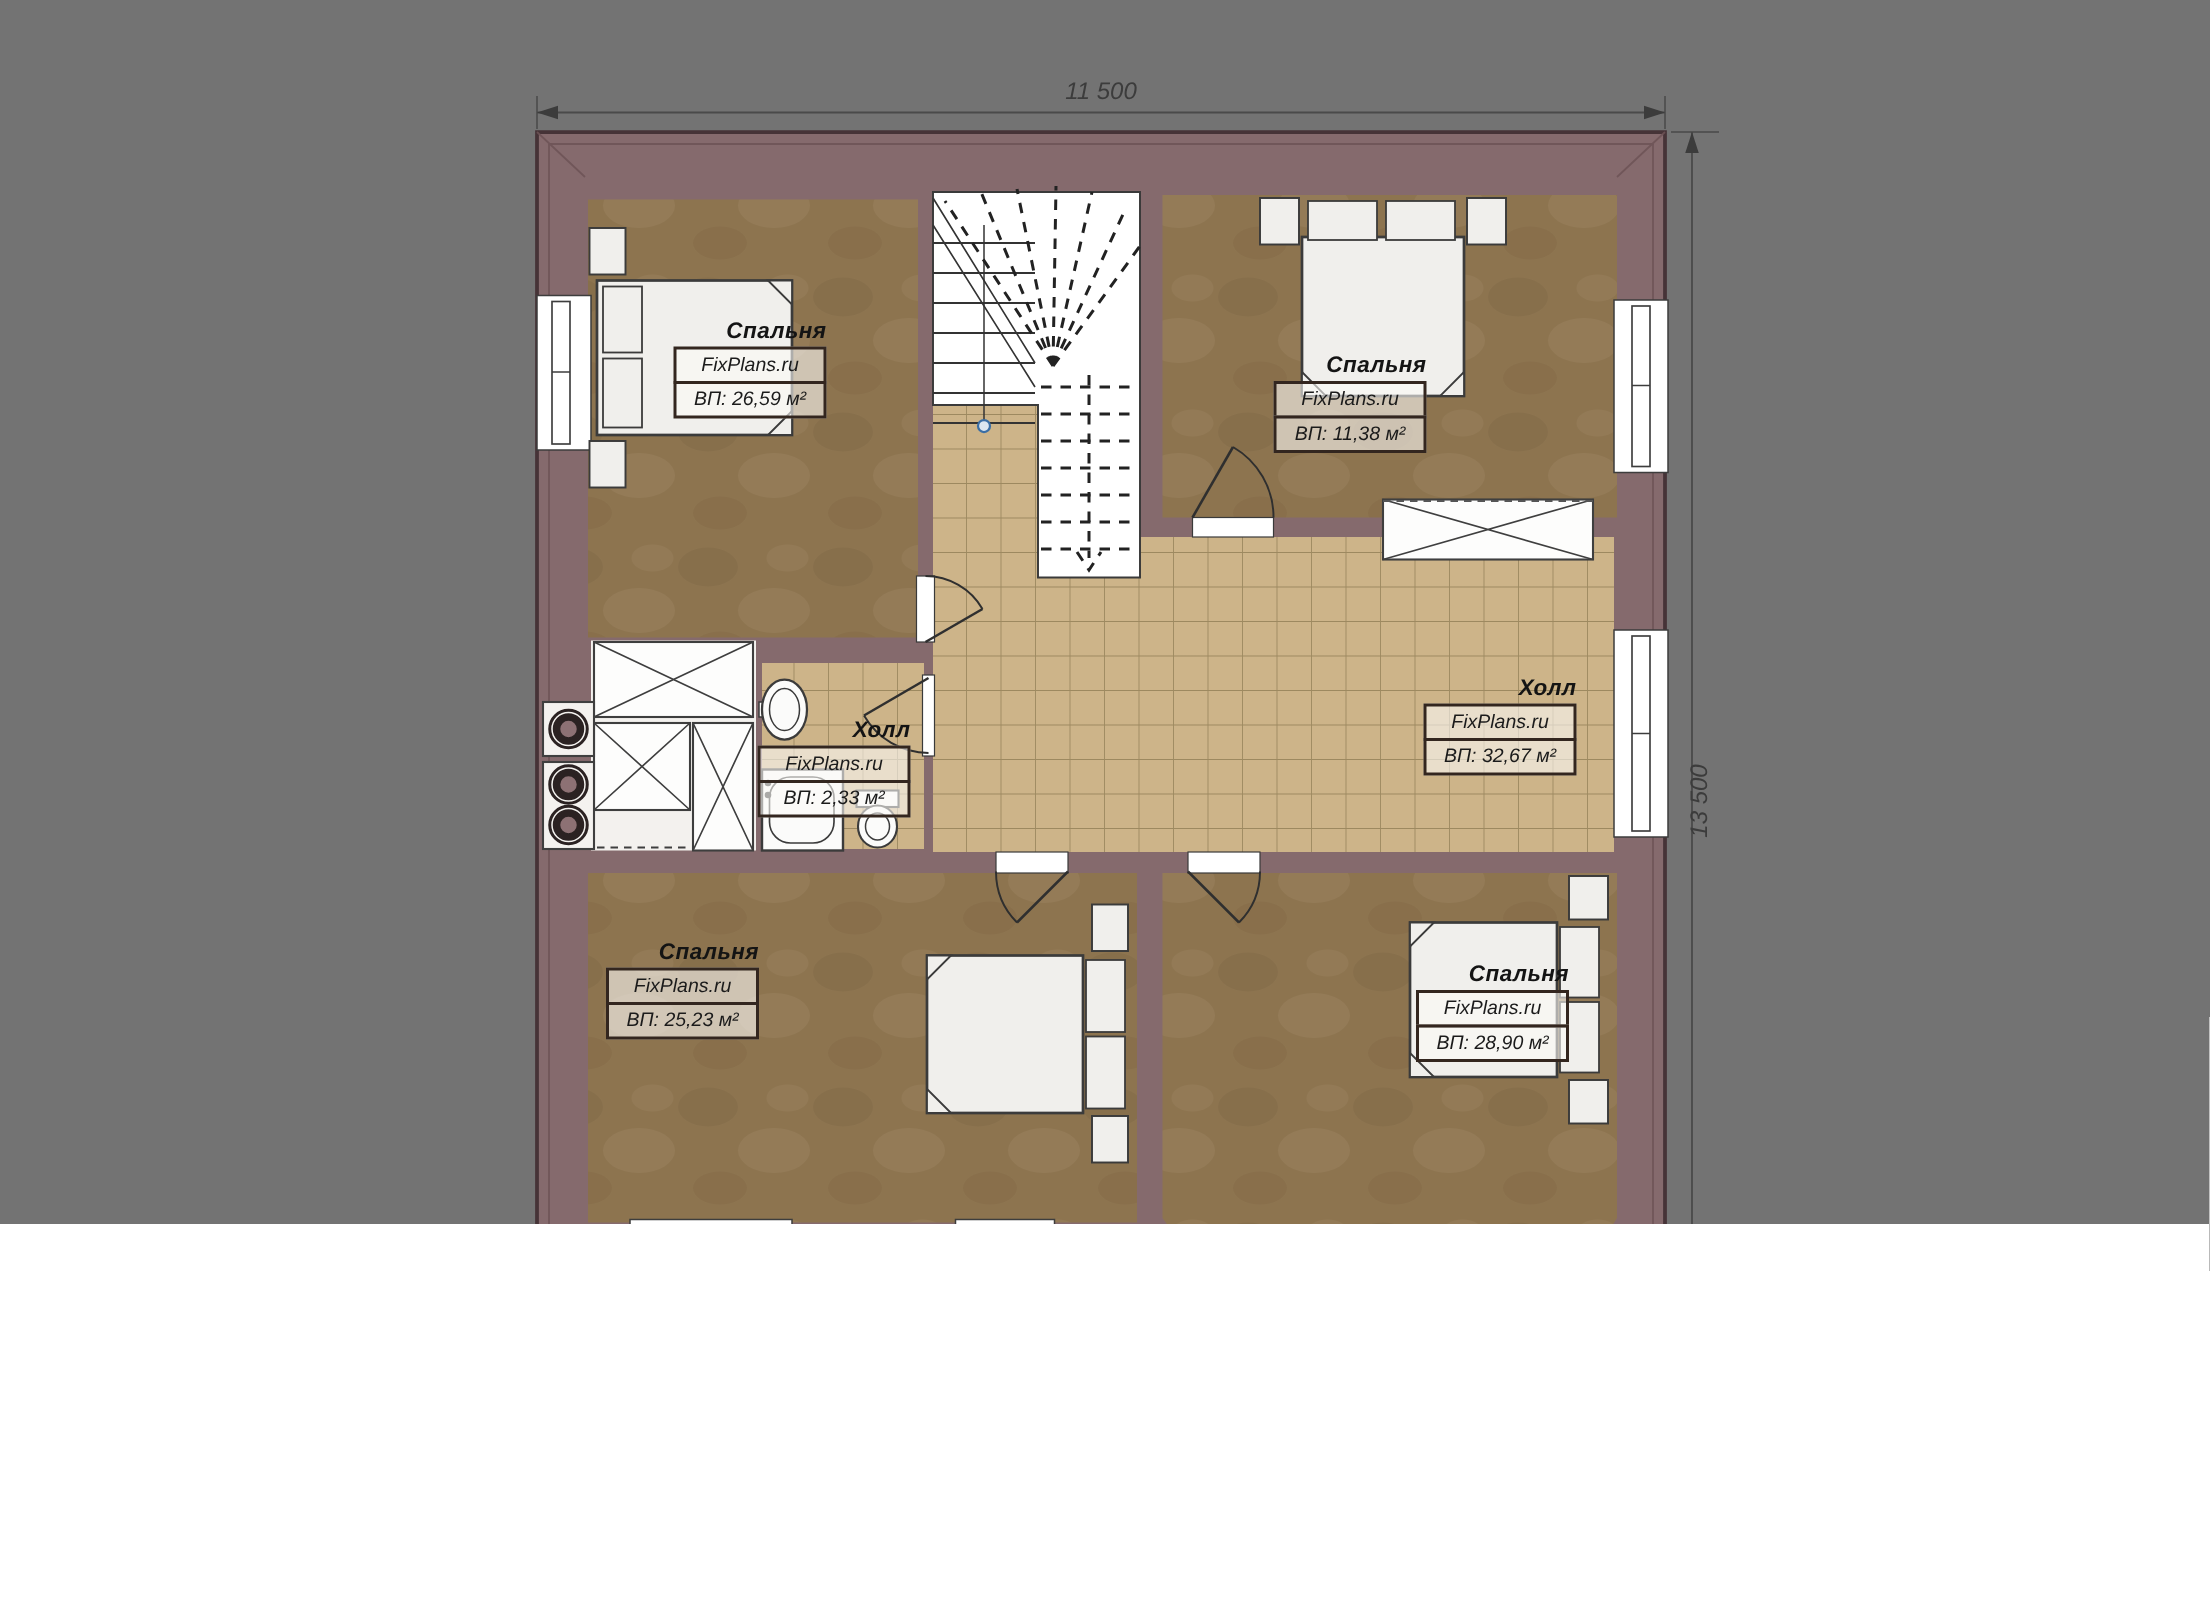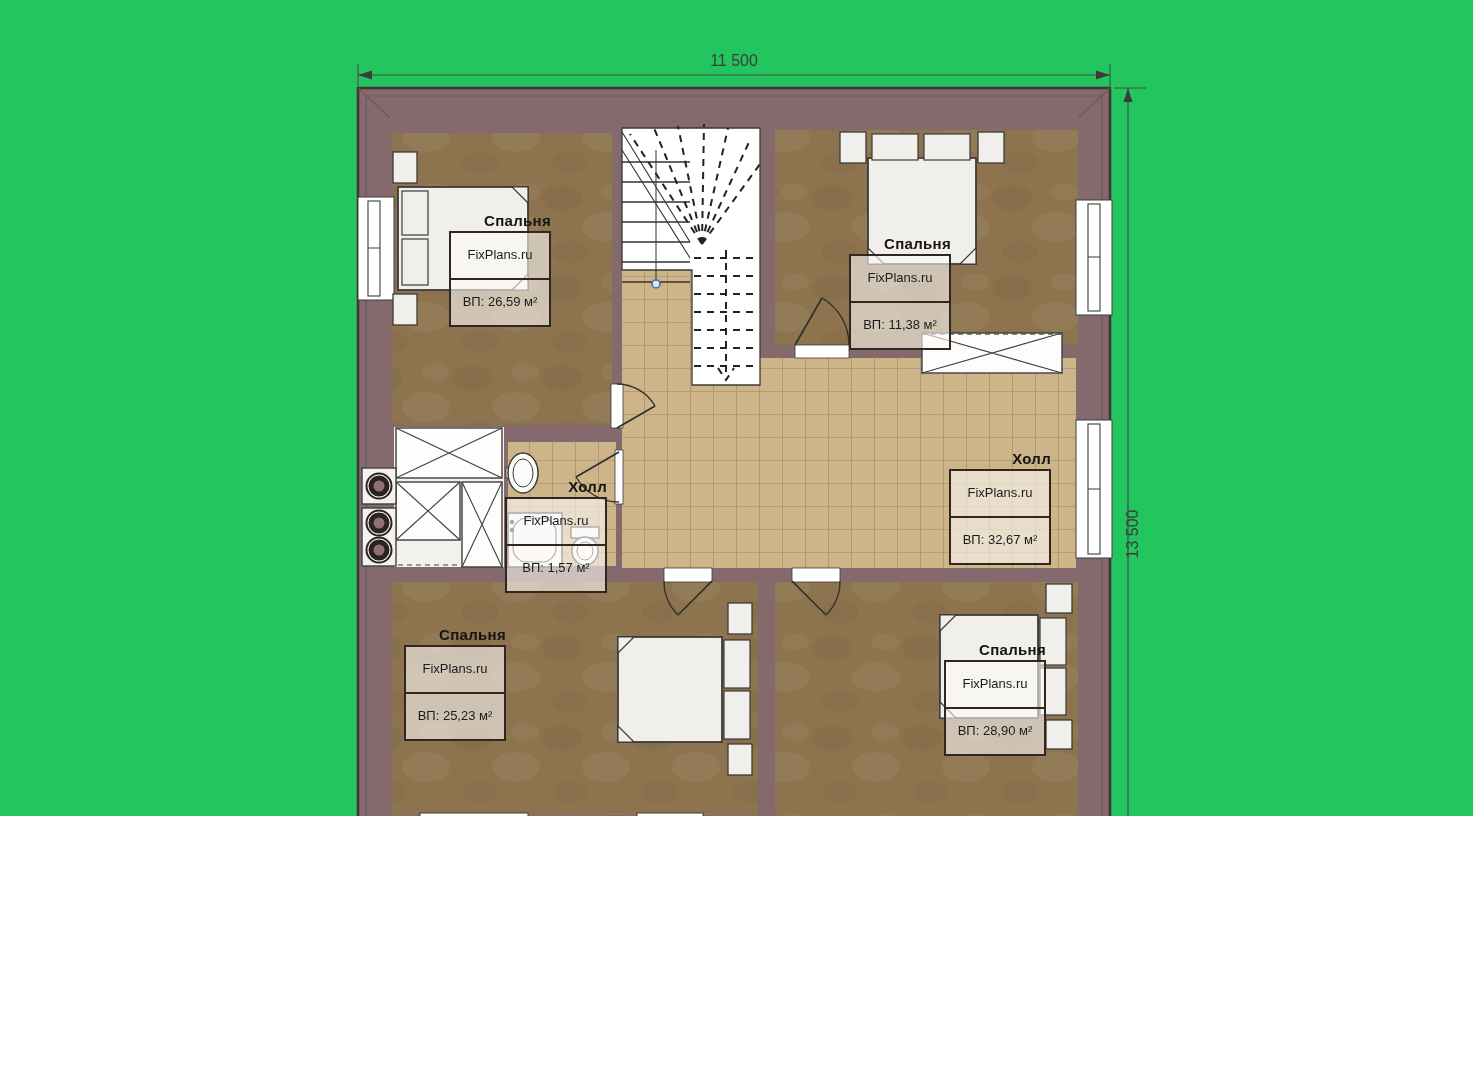--- a/index.html
+++ b/index.html
@@ -1,24 +1,24 @@
 <!DOCTYPE html>
 <html><head>
 <meta charset="utf-8">
 <style>
   html,body{margin:0;padding:0;background:#ffffff;}
-  .plan{position:relative;width:1473px;height:816px;background:#22c55e;
-        font-family:"Liberation Sans",sans-serif;overflow:hidden;}
+  .plan{position:relative;width:1473px;height:816px;background:#737373;
+        font-family:"Liberation Sans",sans-serif;overflow:hidden;font-style:italic;}
   .plan svg{position:absolute;left:0;top:0;}
   .room-label{position:absolute;transform:translateX(-50%);display:flex;
         flex-direction:column;align-items:flex-end;z-index:5;pointer-events:none;}
   .room-name{font-weight:700;font-size:15px;color:#141414;letter-spacing:.3px;
         margin-bottom:2px;white-space:nowrap;}
   .label-box{border:2px solid #33261f;background:rgba(252,250,246,.60);
-        font-size:13px;color:#1b1b1b;padding:13px 8px;white-space:nowrap;
+        font-size:13px;color:#1b1b1b;padding:1px 8px;white-space:nowrap;
         text-align:center;min-width:82px;line-height:1.45;}
   .label-box + .label-box{margin-top:-2px;}
   .dim-text{font-size:16px;fill:#3c3c3c;font-family:"Liberation Sans",sans-serif;}
 </style>
 </head>
 <body>
 
 <div class="plan">
 
 <svg width="1473" height="1080" viewBox="0 0 1473 1080">
@@ -246,21 +246,21 @@
   <div class="label-box">ВП: 26,59 м²</div>
 </div>
 <div class="room-label" style="left:900px;top:235px;">
   <div class="room-name">Спальня</div>
   <div class="label-box">FixPlans.ru</div>
   <div class="label-box">ВП: 11,38 м²</div>
 </div>
 <div class="room-label" style="left:556px;top:478px;">
   <div class="room-name">Холл</div>
   <div class="label-box">FixPlans.ru</div>
-  <div class="label-box">ВП: 1,57 м²</div>
+  <div class="label-box">ВП: 2,33 м²</div>
 </div>
 <div class="room-label" style="left:1000px;top:450px;">
   <div class="room-name">Холл</div>
   <div class="label-box">FixPlans.ru</div>
   <div class="label-box">ВП: 32,67 м²</div>
 </div>
 <div class="room-label" style="left:455px;top:626px;">
   <div class="room-name">Спальня</div>
   <div class="label-box">FixPlans.ru</div>
   <div class="label-box">ВП: 25,23 м²</div>

